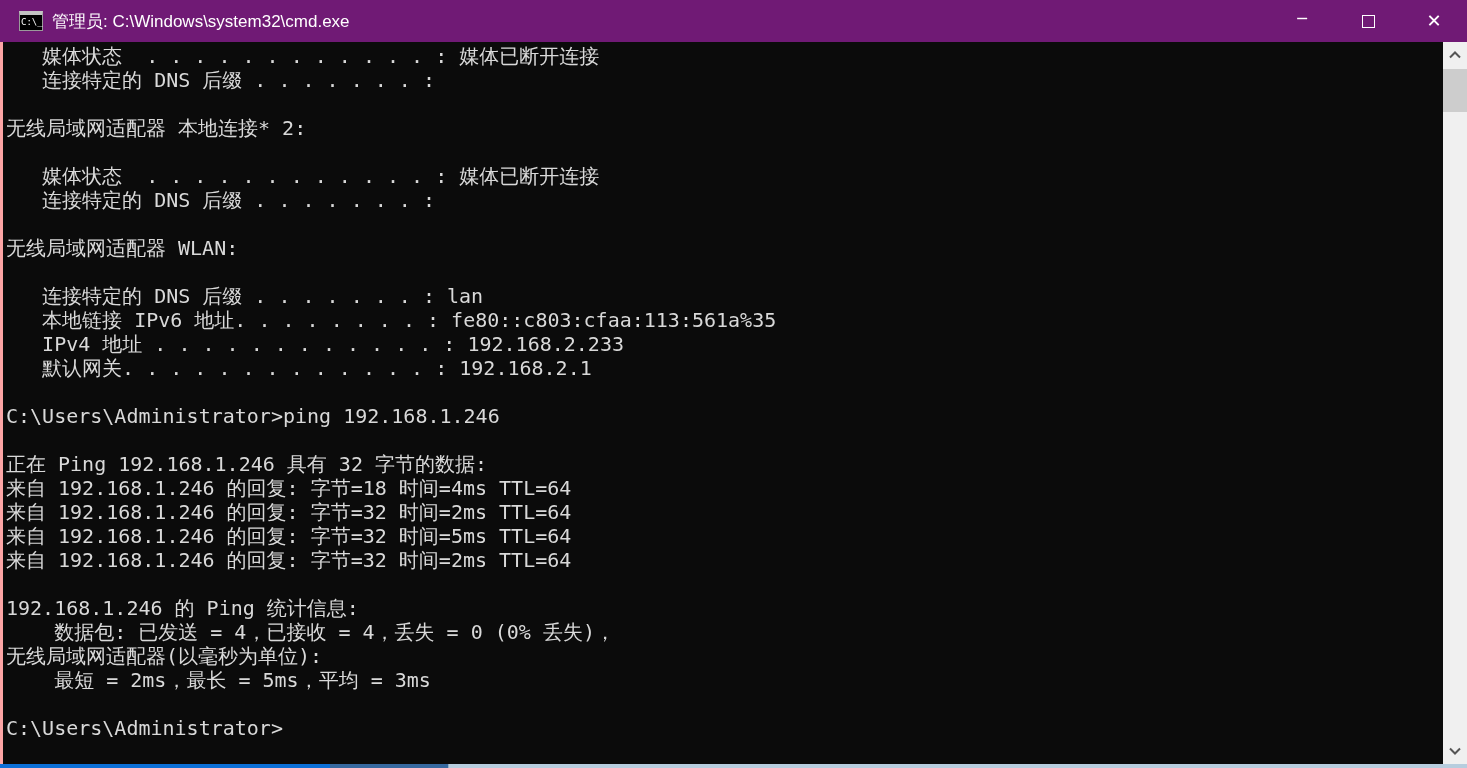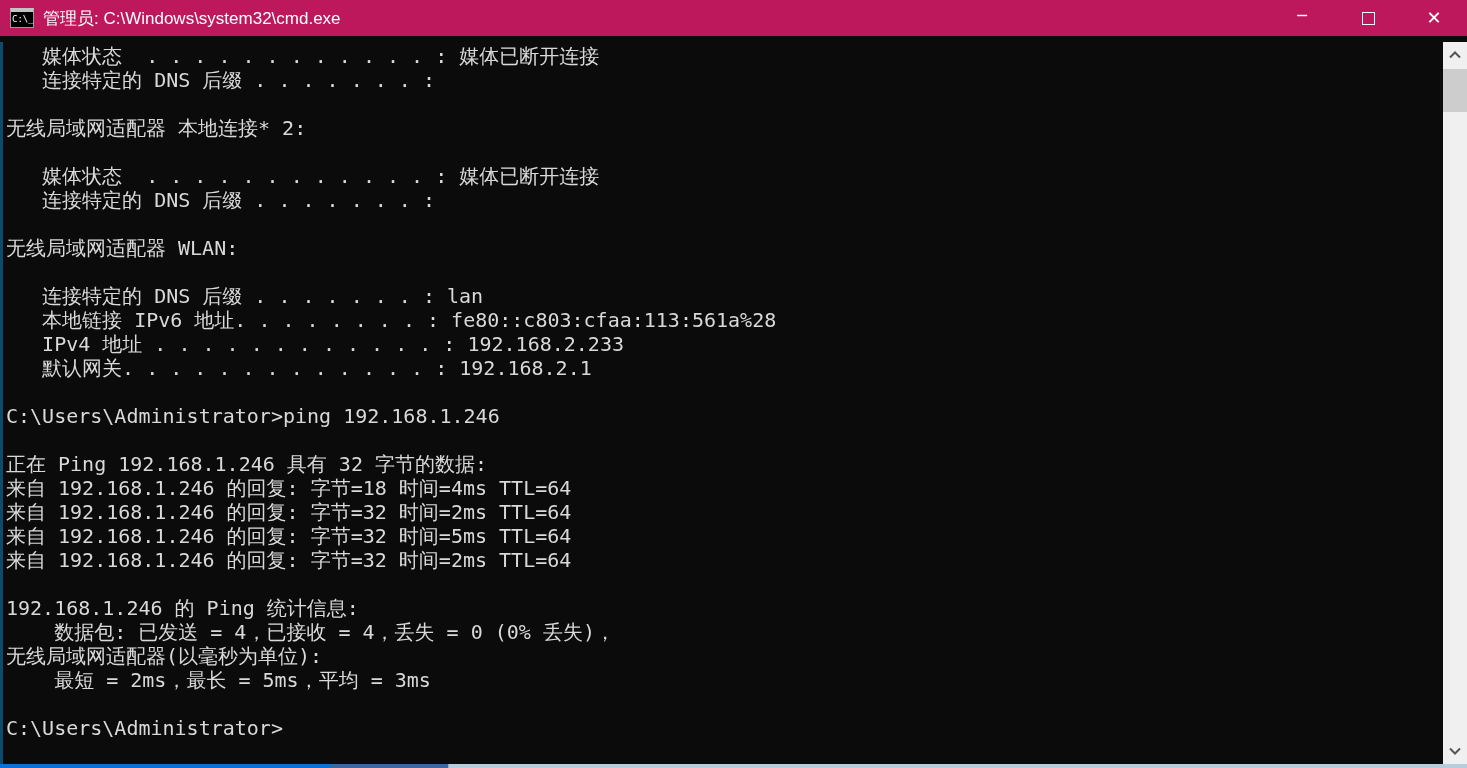--- a/index.html
+++ b/index.html
@@ -11,25 +11,26 @@
     width: 1467px;
     height: 768px;
     overflow: hidden;
     background: #0b0b0b;
   }
 
   
   .titlebar {
     position: absolute;
     top: 0; left: 0; right: 0;
-    height: 36px;
-    background: #be185d;
+    height: 42px;
+    background: #701a75;
     display: flex;
     align-items: center;
     justify-content: space-between;
+    padding-left: 9px;
   }
   .titlebar-left {
     display: flex;
     align-items: center;
     gap: 9px;
     padding-left: 10px;
     min-width: 0;
   }
   .cmd-icon {
     width: 24px; height: 20px;
@@ -73,21 +74,21 @@
     border: 1.5px solid #ffffff;
     display: block;
   }
   .ctrl.close span { font-size: 18px; line-height: 18px; }
 
   
   .console {
     position: absolute;
     top: 42px; left: 0; right: 24px; bottom: 4px;
     background: #0b0b0b;
-    border-left: 3px solid #0c4a6e;
+    border-left: 3px solid #fca5a5;
     overflow: hidden;
   }
   .output {
     padding: 2px 0 0 3px;
     font-family: "DejaVu Sans Mono", monospace;
     font-size: 20px;
     line-height: 24px;
     color: #d9d9d9;
   }
   .line {
@@ -161,21 +162,21 @@
         <div class="line">   连接特定的 DNS 后缀 . . . . . . . :</div>
         <div class="line"></div>
         <div class="line">无线局域网适配器 本地连接* 2:</div>
         <div class="line"></div>
         <div class="line">   媒体状态  . . . . . . . . . . . . : 媒体已断开连接</div>
         <div class="line">   连接特定的 DNS 后缀 . . . . . . . :</div>
         <div class="line"></div>
         <div class="line">无线局域网适配器 WLAN:</div>
         <div class="line"></div>
         <div class="line">   连接特定的 DNS 后缀 . . . . . . . : lan</div>
-        <div class="line">   本地链接 IPv6 地址. . . . . . . . : fe80::c803:cfaa:113:561a%28</div>
+        <div class="line">   本地链接 IPv6 地址. . . . . . . . : fe80::c803:cfaa:113:561a%35</div>
         <div class="line">   IPv4 地址 . . . . . . . . . . . . : 192.168.2.233</div>
         <div class="line">   默认网关. . . . . . . . . . . . . : 192.168.2.1</div>
         <div class="line"></div>
         <div class="line">C:\Users\Administrator&gt;ping 192.168.1.246</div>
         <div class="line"></div>
         <div class="line">正在 Ping 192.168.1.246 具有 32 字节的数据:</div>
         <div class="line">来自 192.168.1.246 的回复: 字节=18 时间=4ms TTL=64</div>
         <div class="line">来自 192.168.1.246 的回复: 字节=32 时间=2ms TTL=64</div>
         <div class="line">来自 192.168.1.246 的回复: 字节=32 时间=5ms TTL=64</div>
         <div class="line">来自 192.168.1.246 的回复: 字节=32 时间=2ms TTL=64</div>

